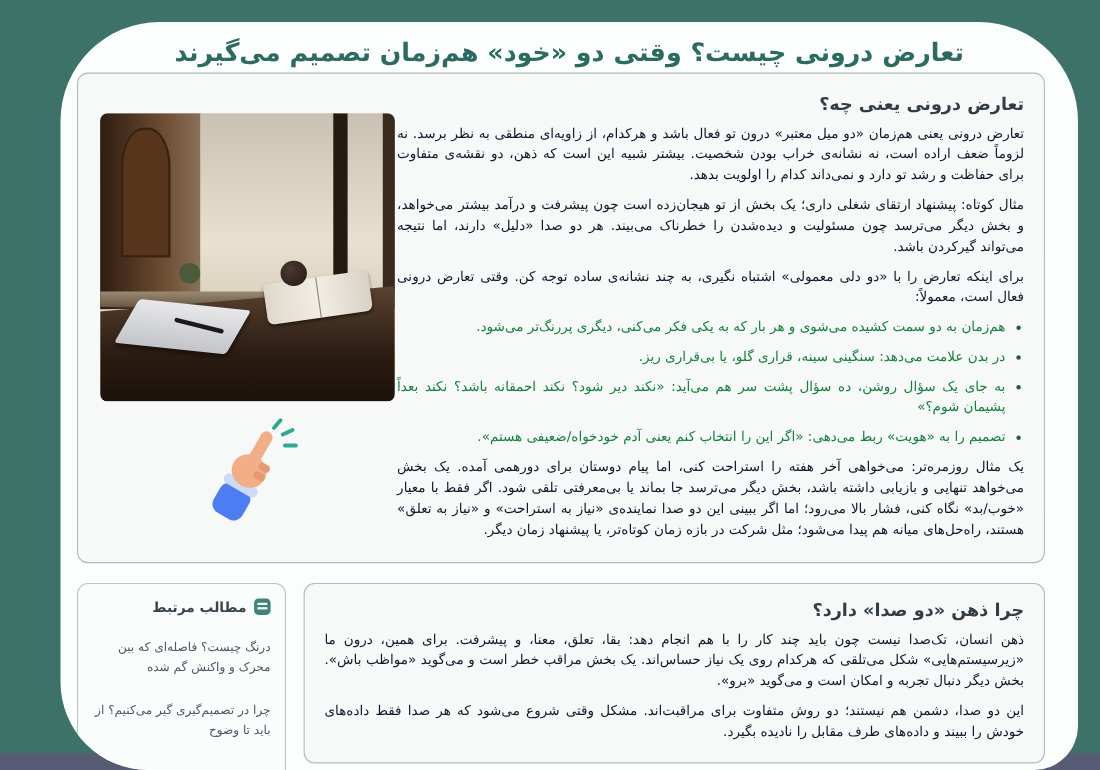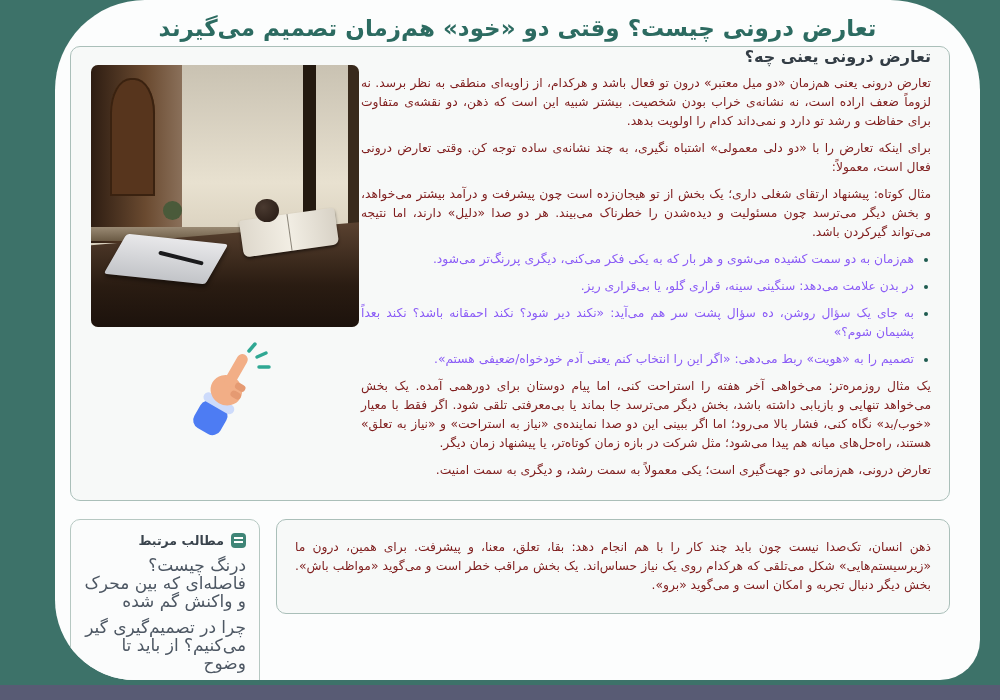--- a/index.html
+++ b/index.html
@@ -6,58 +6,58 @@
   body{
     position:relative;
     background:#3d7269;
     font-family:"DejaVu Sans", sans-serif;
   }
   .footer-bar{
     position:absolute;left:0;bottom:0;width:1000px;height:15px;
     background:#585b74;
   }
   .page-card{
-    position:absolute;top:0;left:55px;width:925px;height:680px;
+    position:absolute;top:20px;left:55px;width:925px;height:680px;
     background:#fcfdfd;
     border-radius:90px 90px 40px 80px; 
     overflow:hidden;
     direction:rtl;
   }
   .page-title{
     text-align:center;
     color:#2c6b61;
     font-size:23px;font-weight:bold;
     padding-top:13px;line-height:30px;
   }
   .article-card{
     margin:3px 30px 0 15px; 
     background:#f7f9f8;
     border:1px solid #aabfb9;
     border-radius:10px;
-    padding:0 18px 12px;
+    padding:18px 18px 12px;
     display:flex;
   }
   .article-text{flex:1;min-width:0;}
   .article-media{width:272px;flex:none;display:flex;flex-direction:column;align-items:center;}
   h2.card-heading{
     margin:0 0 8px;
     font-size:16px;font-weight:bold;color:#333d45;
     text-align:right;
   }
   .body-text{
     margin:4px 0 8px;
-    font-size:12.3px;line-height:19px;color:#7f1d1d;
+    font-size:12.3px;line-height:19px;color:#0f172a;
     text-align:justify;
   }
   ul.dot-list{
     margin:4px 0 8px;padding:0 17px 0 0;list-style:disc;
   }
   ul.dot-list li{
     margin:0 0 8px;
-    font-size:12.3px;line-height:19px;color:#8b5cf6;text-align:justify;
+    font-size:12.3px;line-height:19px;color:#15803d;text-align:justify;
   }
   ul.dot-list li::marker{color:#1e5c50;}
   
   .photo{
     position:relative;width:268px;height:262px;margin-top:18px;
     border-radius:7px;overflow:hidden;
     background:linear-gradient(180deg,#c9c2b2 0%,#e8e1d0 45%,#d8cfbc 68%,#cfc6b4 100%);
   }
   .photo *{position:absolute;}
   .ph-doorwall{left:0;top:0;width:34%;height:68%;
@@ -101,47 +101,46 @@
     width:190px;flex:none;box-sizing:border-box;
     background:#fbfcfc;border:1px solid #b6c8c2;border-radius:10px;
     padding:13px 13px 20px;
     min-height:230px;
   }
   .related-header{display:flex;align-items:center;gap:7px;}
   .related-title{font-size:12.5px;font-weight:bold;color:#3a444d;}
   .rel-icon{position:relative;width:15px;height:15px;border-radius:4px;background:#3f8577;flex:none;}
   .rel-icon::after{content:"";position:absolute;left:3px;right:3px;top:4px;height:2px;background:#fff;box-shadow:0 4px 0 0 #fff;}
   .related-item{
-    margin-top:8px;font-size:17px;line-height:18px;color:#4d5763;
+    margin-top:21px;font-size:11px;line-height:18px;color:#4d5763;
     text-align:right;cursor:pointer;
   }
 </style>
 </head>
 <body>
 
 <div class="footer-bar"></div>
 
 <div class="page-card">
 
   <div class="page-title">تعارض درونی چیست؟ وقتی دو «خود» هم‌زمان تصمیم می‌گیرند</div>
 
   <div class="article-card">
     <div class="article-text">
       <h2 class="card-heading">تعارض درونی یعنی چه؟</h2>
       <p class="body-text">تعارض درونی یعنی هم‌زمان «دو میل معتبر» درون تو فعال باشد و هرکدام، از زاویه‌ای منطقی به نظر برسد. نه لزوماً ضعف اراده است، نه نشانه‌ی خراب بودن شخصیت. بیشتر شبیه این است که ذهن، دو نقشه‌ی متفاوت برای حفاظت و رشد تو دارد و نمی‌داند کدام را اولویت بدهد.</p>
+      <p class="body-text">مثال کوتاه: پیشنهاد ارتقای شغلی داری؛ یک بخش از تو هیجان‌زده است چون پیشرفت و درآمد بیشتر می‌خواهد، و بخش دیگر می‌ترسد چون مسئولیت و دیده‌شدن را خطرناک می‌بیند. هر دو صدا «دلیل» دارند، اما نتیجه می‌تواند گیرکردن باشد.</p>
       <p class="body-text">برای اینکه تعارض را با «دو دلی معمولی» اشتباه نگیری، به چند نشانه‌ی ساده توجه کن. وقتی تعارض درونی فعال است، معمولاً:</p>
-      <p class="body-text">مثال کوتاه: پیشنهاد ارتقای شغلی داری؛ یک بخش از تو هیجان‌زده است چون پیشرفت و درآمد بیشتر می‌خواهد، و بخش دیگر می‌ترسد چون مسئولیت و دیده‌شدن را خطرناک می‌بیند. هر دو صدا «دلیل» دارند، اما نتیجه می‌تواند گیرکردن باشد.</p>
       <ul class="dot-list">
         <li>هم‌زمان به دو سمت کشیده می‌شوی و هر بار که به یکی فکر می‌کنی، دیگری پررنگ‌تر می‌شود.</li>
         <li>در بدن علامت می‌دهد: سنگینی سینه، قراری گلو، یا بی‌قراری ریز.</li>
         <li>به جای یک سؤال روشن، ده سؤال پشت سر هم می‌آید: «نکند دیر شود؟ نکند احمقانه باشد؟ نکند بعداً پشیمان شوم؟»</li>
         <li>تصمیم را به «هویت» ربط می‌دهی: «اگر این را انتخاب کنم یعنی آدم خودخواه/ضعیفی هستم».</li>
       </ul>
       <p class="body-text">یک مثال روزمره‌تر: می‌خواهی آخر هفته را استراحت کنی، اما پیام دوستان برای دورهمی آمده. یک بخش می‌خواهد تنهایی و بازیابی داشته باشد، بخش دیگر می‌ترسد جا بماند یا بی‌معرفتی تلقی شود. اگر فقط با معیار «خوب/بد» نگاه کنی، فشار بالا می‌رود؛ اما اگر ببینی این دو صدا نماینده‌ی «نیاز به استراحت» و «نیاز به تعلق» هستند، راه‌حل‌های میانه هم پیدا می‌شود؛ مثل شرکت در بازه زمان کوتاه‌تر، یا پیشنهاد زمان دیگر.</p>
-      <p class="body-text">تعارض درونی، هم‌زمانی دو جهت‌گیری است؛ یکی معمولاً به سمت رشد، و دیگری به سمت امنیت.</p>
     </div>
 
     <div class="article-media">
       <div class="photo">
         <div class="ph-doorwall"></div>
         <div class="ph-door"></div>
         <div class="ph-plant"></div>
         <div class="ph-post"></div>
         <div class="ph-post2"></div>
         <div class="ph-sill"></div>
@@ -170,21 +169,23 @@
             <rect x="56" y="43" width="11" height="7" rx="3.5" fill="#e59a72"></rect>
           </g>
         </svg>
       </div>
     </div>
   </div>
 
   <div class="bottom-row">
 
     <div class="section-card">
+      <h2 class="card-heading">چرا ذهن «دو صدا» دارد؟</h2>
       <p class="body-text">ذهن انسان، تک‌صدا نیست چون باید چند کار را با هم انجام دهد: بقا، تعلق، معنا، و پیشرفت. برای همین، درون ما «زیرسیستم‌هایی» شکل می‌تلقی که هرکدام روی یک نیاز حساس‌اند. یک بخش مراقب خطر است و می‌گوید «مواظب باش». بخش دیگر دنبال تجربه و امکان است و می‌گوید «برو».</p>
+      <p class="body-text">این دو صدا، دشمن هم نیستند؛ دو روش متفاوت برای مراقبت‌اند. مشکل وقتی شروع می‌شود که هر صدا فقط داده‌های خودش را ببیند و داده‌های طرف مقابل را نادیده بگیرد.</p>
 
     </div>
 
     <div class="related-card">
       <div class="related-header">
         <span class="rel-icon"></span>
         <span class="related-title">مطالب مرتبط</span>
       </div>
       <div class="related-item">درنگ چیست؟ فاصله‌ای که بین محرک و واکنش گم شده</div>
       <div class="related-item">چرا در تصمیم‌گیری گیر می‌کنیم؟ از باید تا وضوح</div>

